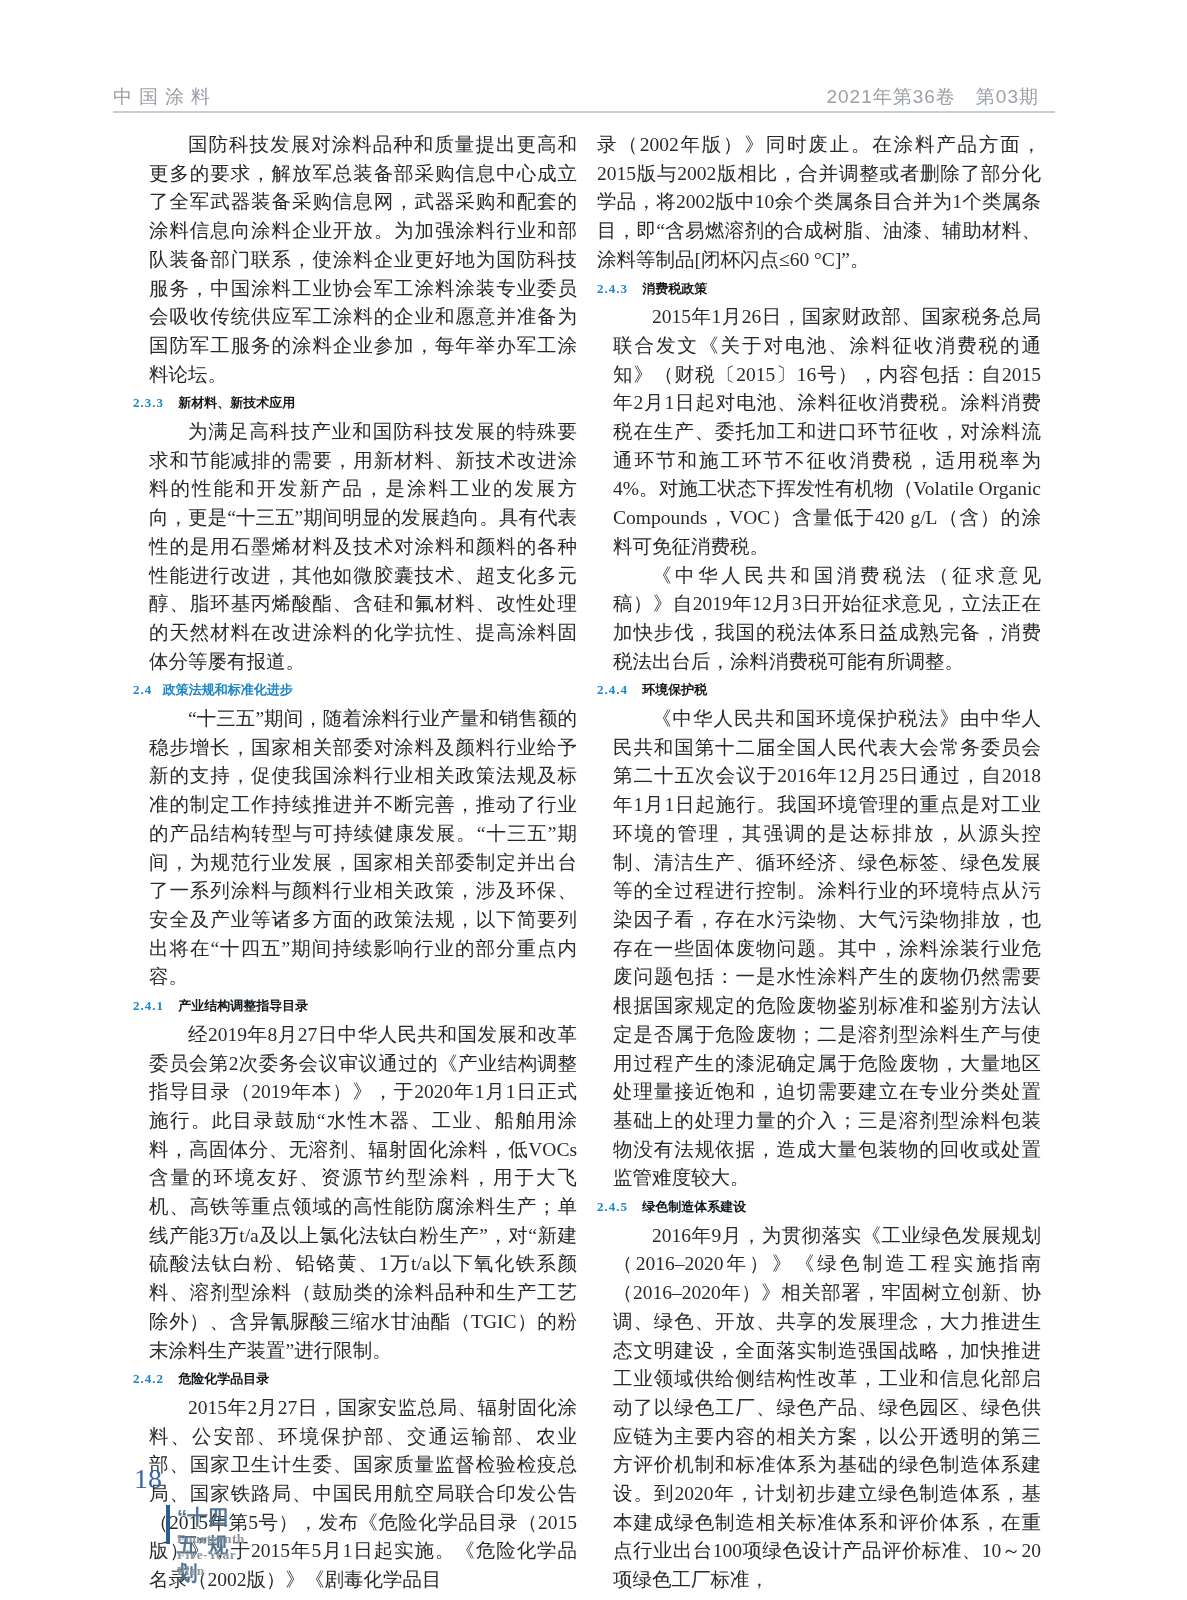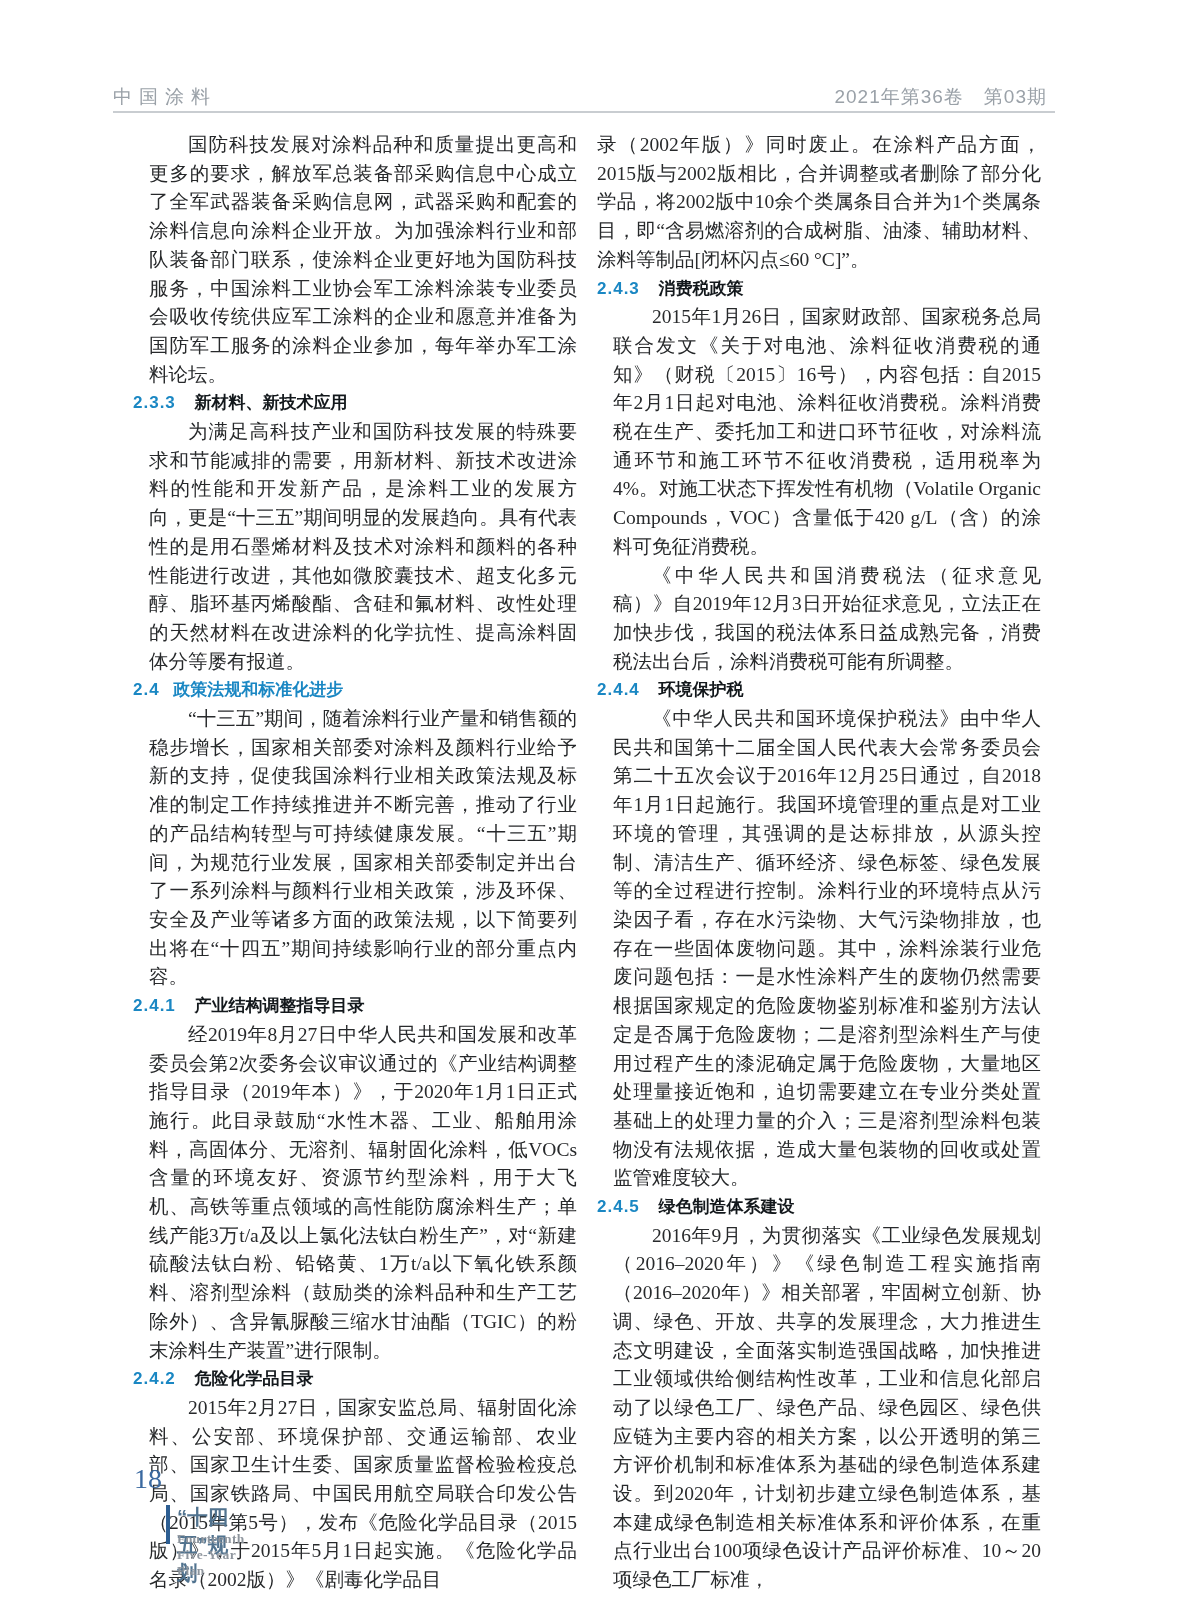--- a/index.html
+++ b/index.html
@@ -18,21 +18,21 @@
     width: 942px; height: 26px;
   }
   .journal-title {
     position: absolute; left: 0; top: 0;
     font-family: Liberation Serif, serif;
     font-size: 19px;
     letter-spacing: 7px;
     color: var(--header_gray, #9aa1a8);
   }
   .issue-info {
-    position: absolute; right: 8px; top: 0;
+    position: absolute; right: 16px; top: 0;
     font-family: "Liberation Sans", "DejaVu Sans", sans-serif;
     font-size: 19px;
     letter-spacing: 1px;
     color: var(--header_gray, #9aa1a8);
   }
   .header-rule {
     position: absolute;
     left: 113px; top: 111px;
     width: 942px; height: 2px;
     background: var(--header_rule, #c9cdd1);
@@ -48,23 +48,23 @@
     color: var(--body_text, #27292b);
     text-align: justify;
   }
   .col-left  { left: 133px; }
   .col-right { left: 597px; }
 
   .para { text-align: justify; }
   .para.indent { text-indent: 2em; margin-left: 16px; }
 
   .h {
-    font-family: Liberation Sans, sans-serif;
+    font-family: Liberation Serif, serif;
     font-weight: bold;
-    font-size: 17px;
+    font-size: 13px;
     line-height: 28.7px;
     text-align: left;
   }
   .h .num   { color: var(--accent_blue, #1a87c3); letter-spacing: 1px; }
   .h .gap   { display: inline-block; width: 1.1em; }
   .h .ht    { color: var(--heading_text, #13181c); }
   .h.major .ht { color: var(--accent_blue, #1a87c3); }
   .h.major .gap { width: 0.8em; }
 
   

